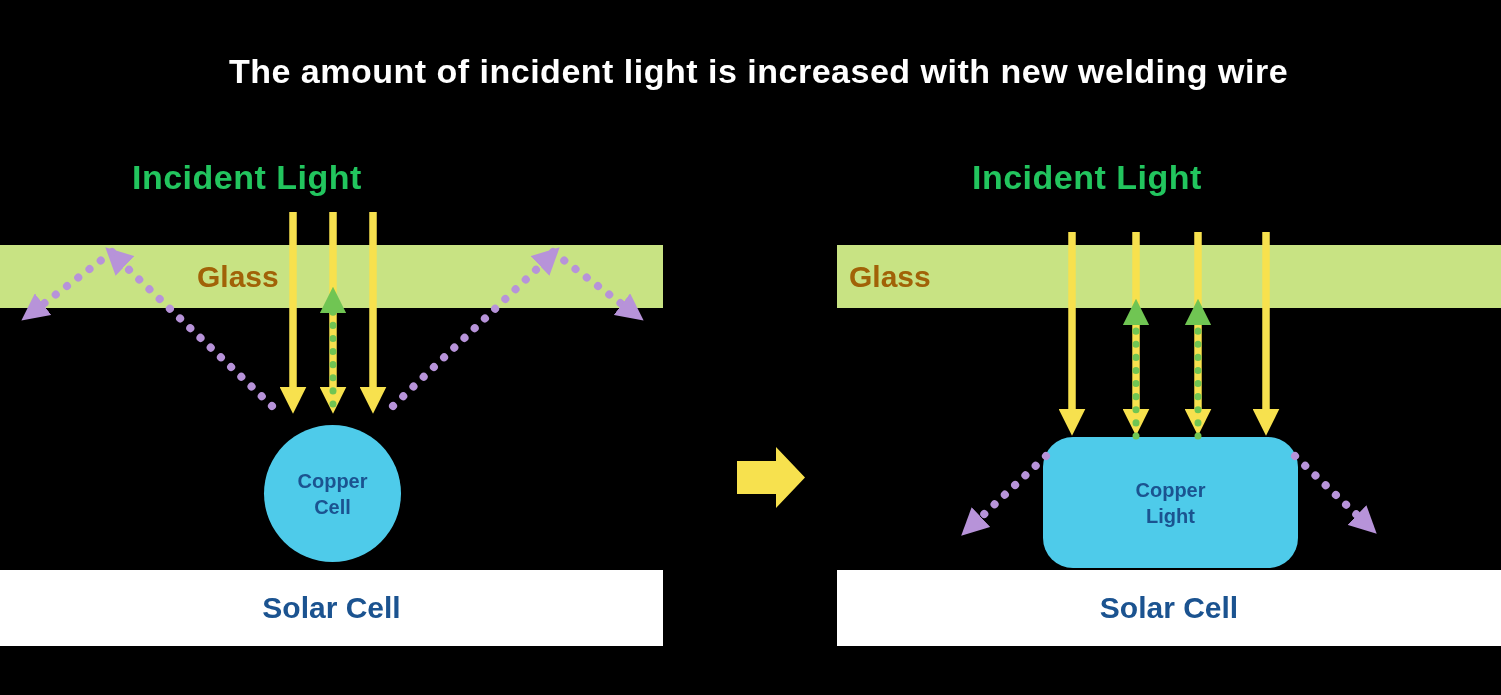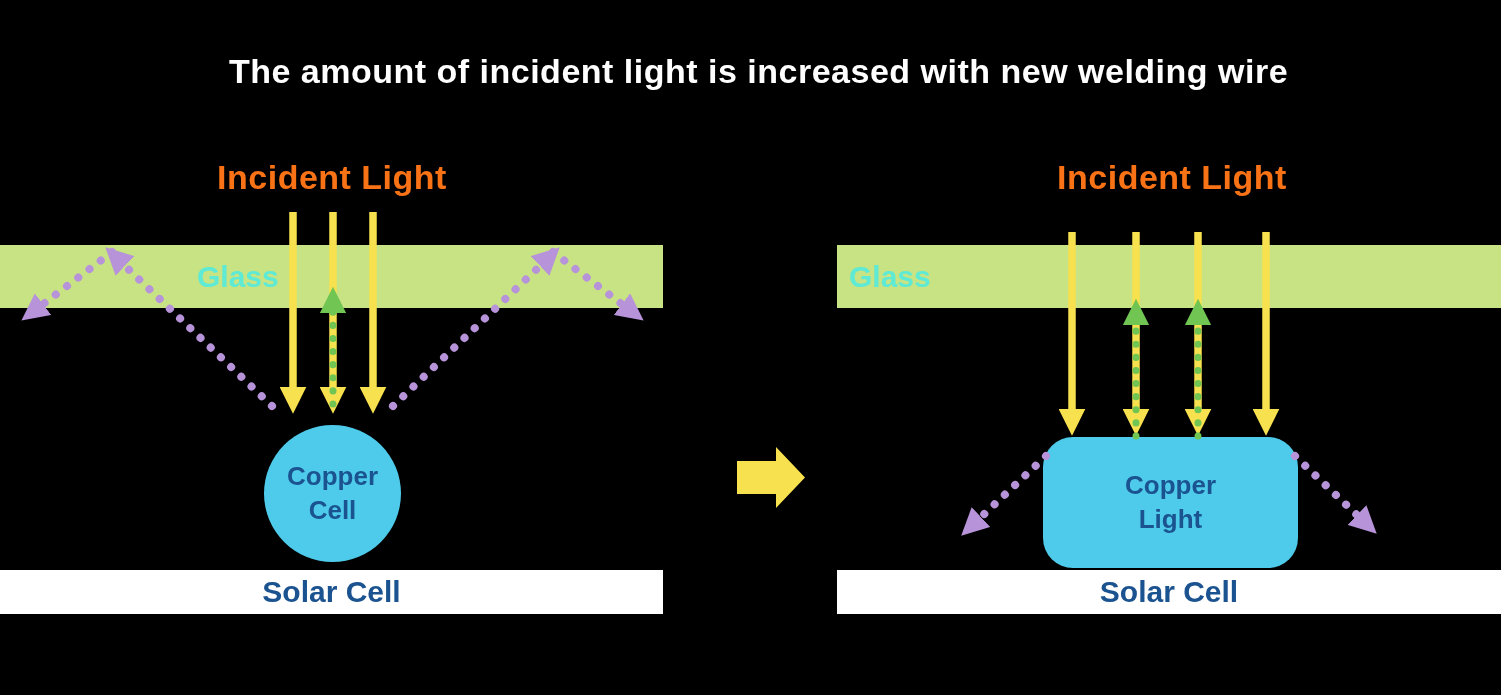--- a/index.html
+++ b/index.html
@@ -5,40 +5,40 @@
   html,body{margin:0;padding:0;background:#000;}
   .canvas{
     position:relative;width:1501px;height:695px;background:#000000;overflow:hidden;
     font-family:"Liberation Sans",sans-serif;font-weight:bold;padding-left:16px;
   }
   .title{
     position:absolute;left:0;top:52px;width:100%;text-align:center;
     color:#ffffff;font-size:34px;letter-spacing:.5px;
   }
   .heading{
-    position:absolute;color:#f97316;font-size:34px;letter-spacing:.5px;
-    text-align:center;width:400px;top:158px;
+    position:absolute;color:#22c55e;font-size:34px;letter-spacing:.5px;
+    width:400px;top:158px;
   }
   .heading.left{left:132px;}
   .heading.right{left:972px;}
   .glass-band{position:absolute;top:245px;height:63px;background:#c8e383;}
   .glass-band.left{left:0;width:663px;}
   .glass-band.right{left:837px;width:664px;}
-  .glass-label{position:absolute;color:#5eead4;font-size:30px;top:260px;z-index:6;}
+  .glass-label{position:absolute;color:#a16207;font-size:30px;top:260px;z-index:6;}
   .glass-label.left{left:197px;}
   .glass-label.right{left:849px;}
   .conductor{
     position:absolute;background:#4ecbea;color:#1b5390;z-index:3;
     display:flex;flex-direction:column;align-items:center;justify-content:center;
-    font-size:26px;line-height:1.3;text-align:center;
+    font-size:20px;line-height:1.3;text-align:center;
   }
   .copper-wire{left:264px;top:425px;width:137px;height:137px;border-radius:50%;}
   .copper-ribbon{left:1043px;top:437px;width:255px;height:131px;border-radius:30px;}
   .solar-cell{
-    position:absolute;top:570px;height:44px;background:#ffffff;color:#1b5390;
+    position:absolute;top:570px;height:76px;background:#ffffff;color:#1b5390;
     font-size:30px;display:flex;align-items:center;justify-content:center;z-index:2;
   }
   .solar-cell.left{left:0;width:663px;}
   .solar-cell.right{left:837px;width:664px;}
   svg.overlay{position:absolute;left:0;top:0;width:1501px;height:695px;pointer-events:none;z-index:5;}
 </style>
 </head>
 <body>
 
 <div class="canvas">

